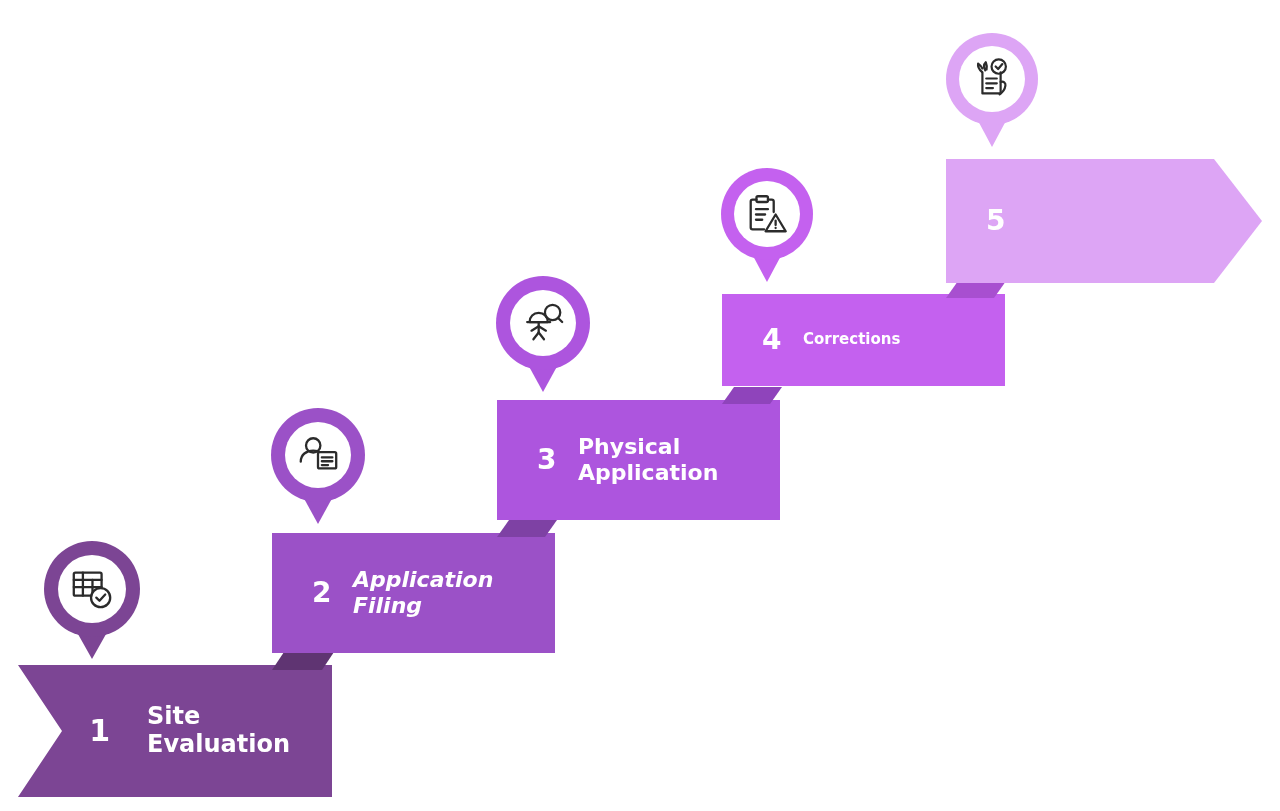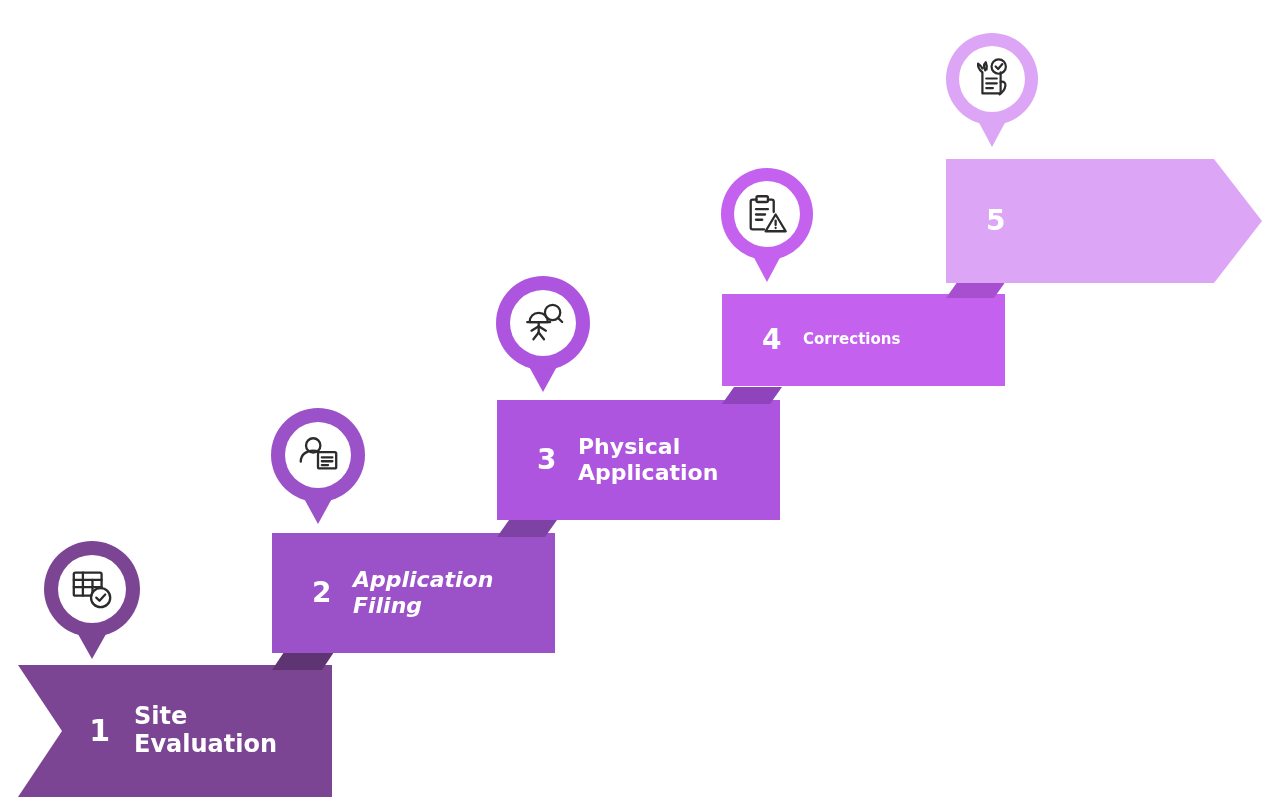--- a/index.html
+++ b/index.html
@@ -69,21 +69,21 @@
         </svg>
       </span>
     </div>
 
     <div class="band" style="left:18px;top:665px;width:314px;height:132px;">
       <svg width="314" height="132" viewBox="0 0 314 132" preserveAspectRatio="none">
         <path d="M0 0 H314 V132 H0 L44 66 Z" fill="#7c4594"></path>
       </svg>
       <div class="band-content" style="padding-left:62px;">
         <span class="num" style="font-size:30px;width:40px;">1</span>
-        <span class="label" style="font-size:24px;margin-left:14px;">Site
+        <span class="label" style="font-size:24px;margin-left:27px;">Site
 Evaluation</span>
       </div>
     </div>
 
     <div class="tab" style="left:272px;top:652px;width:62px;height:18px;">
       <svg width="62" height="18" viewBox="0 0 62 18" preserveAspectRatio="none">
         <path d="M12 0 H62 L50 18 H0 Z" fill="#5f3472"></path>
       </svg>
     </div>
   </div>

